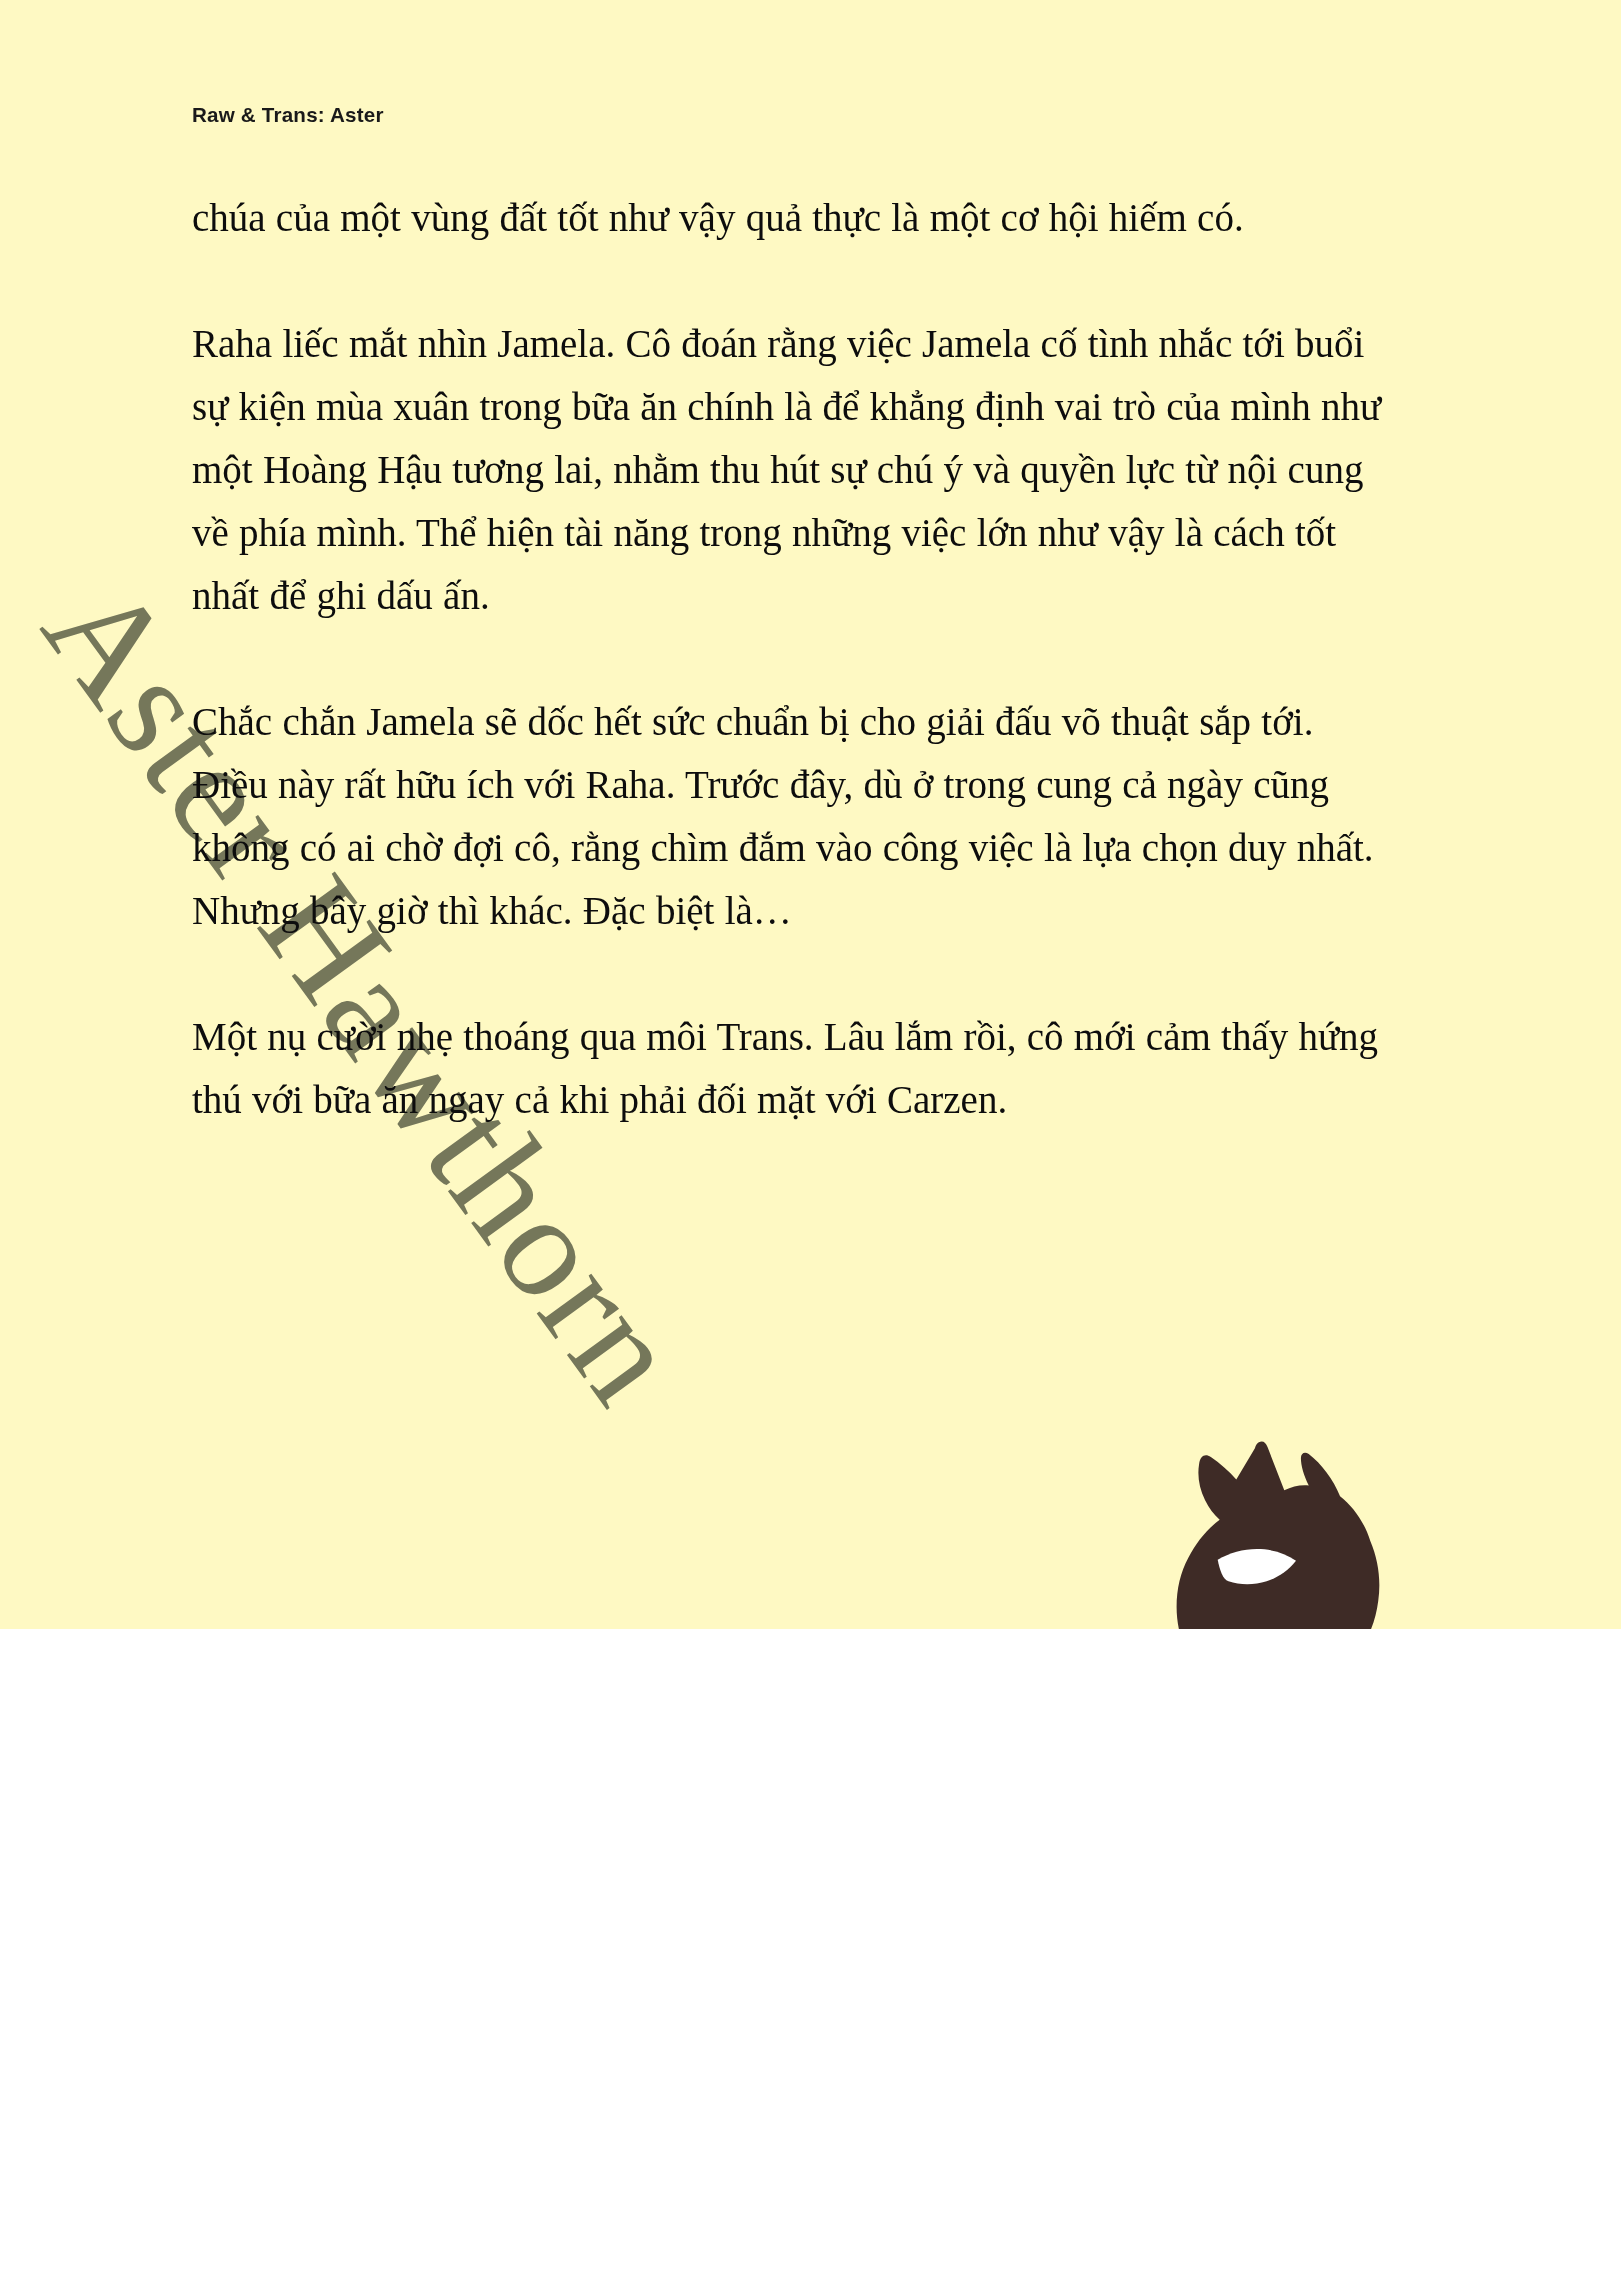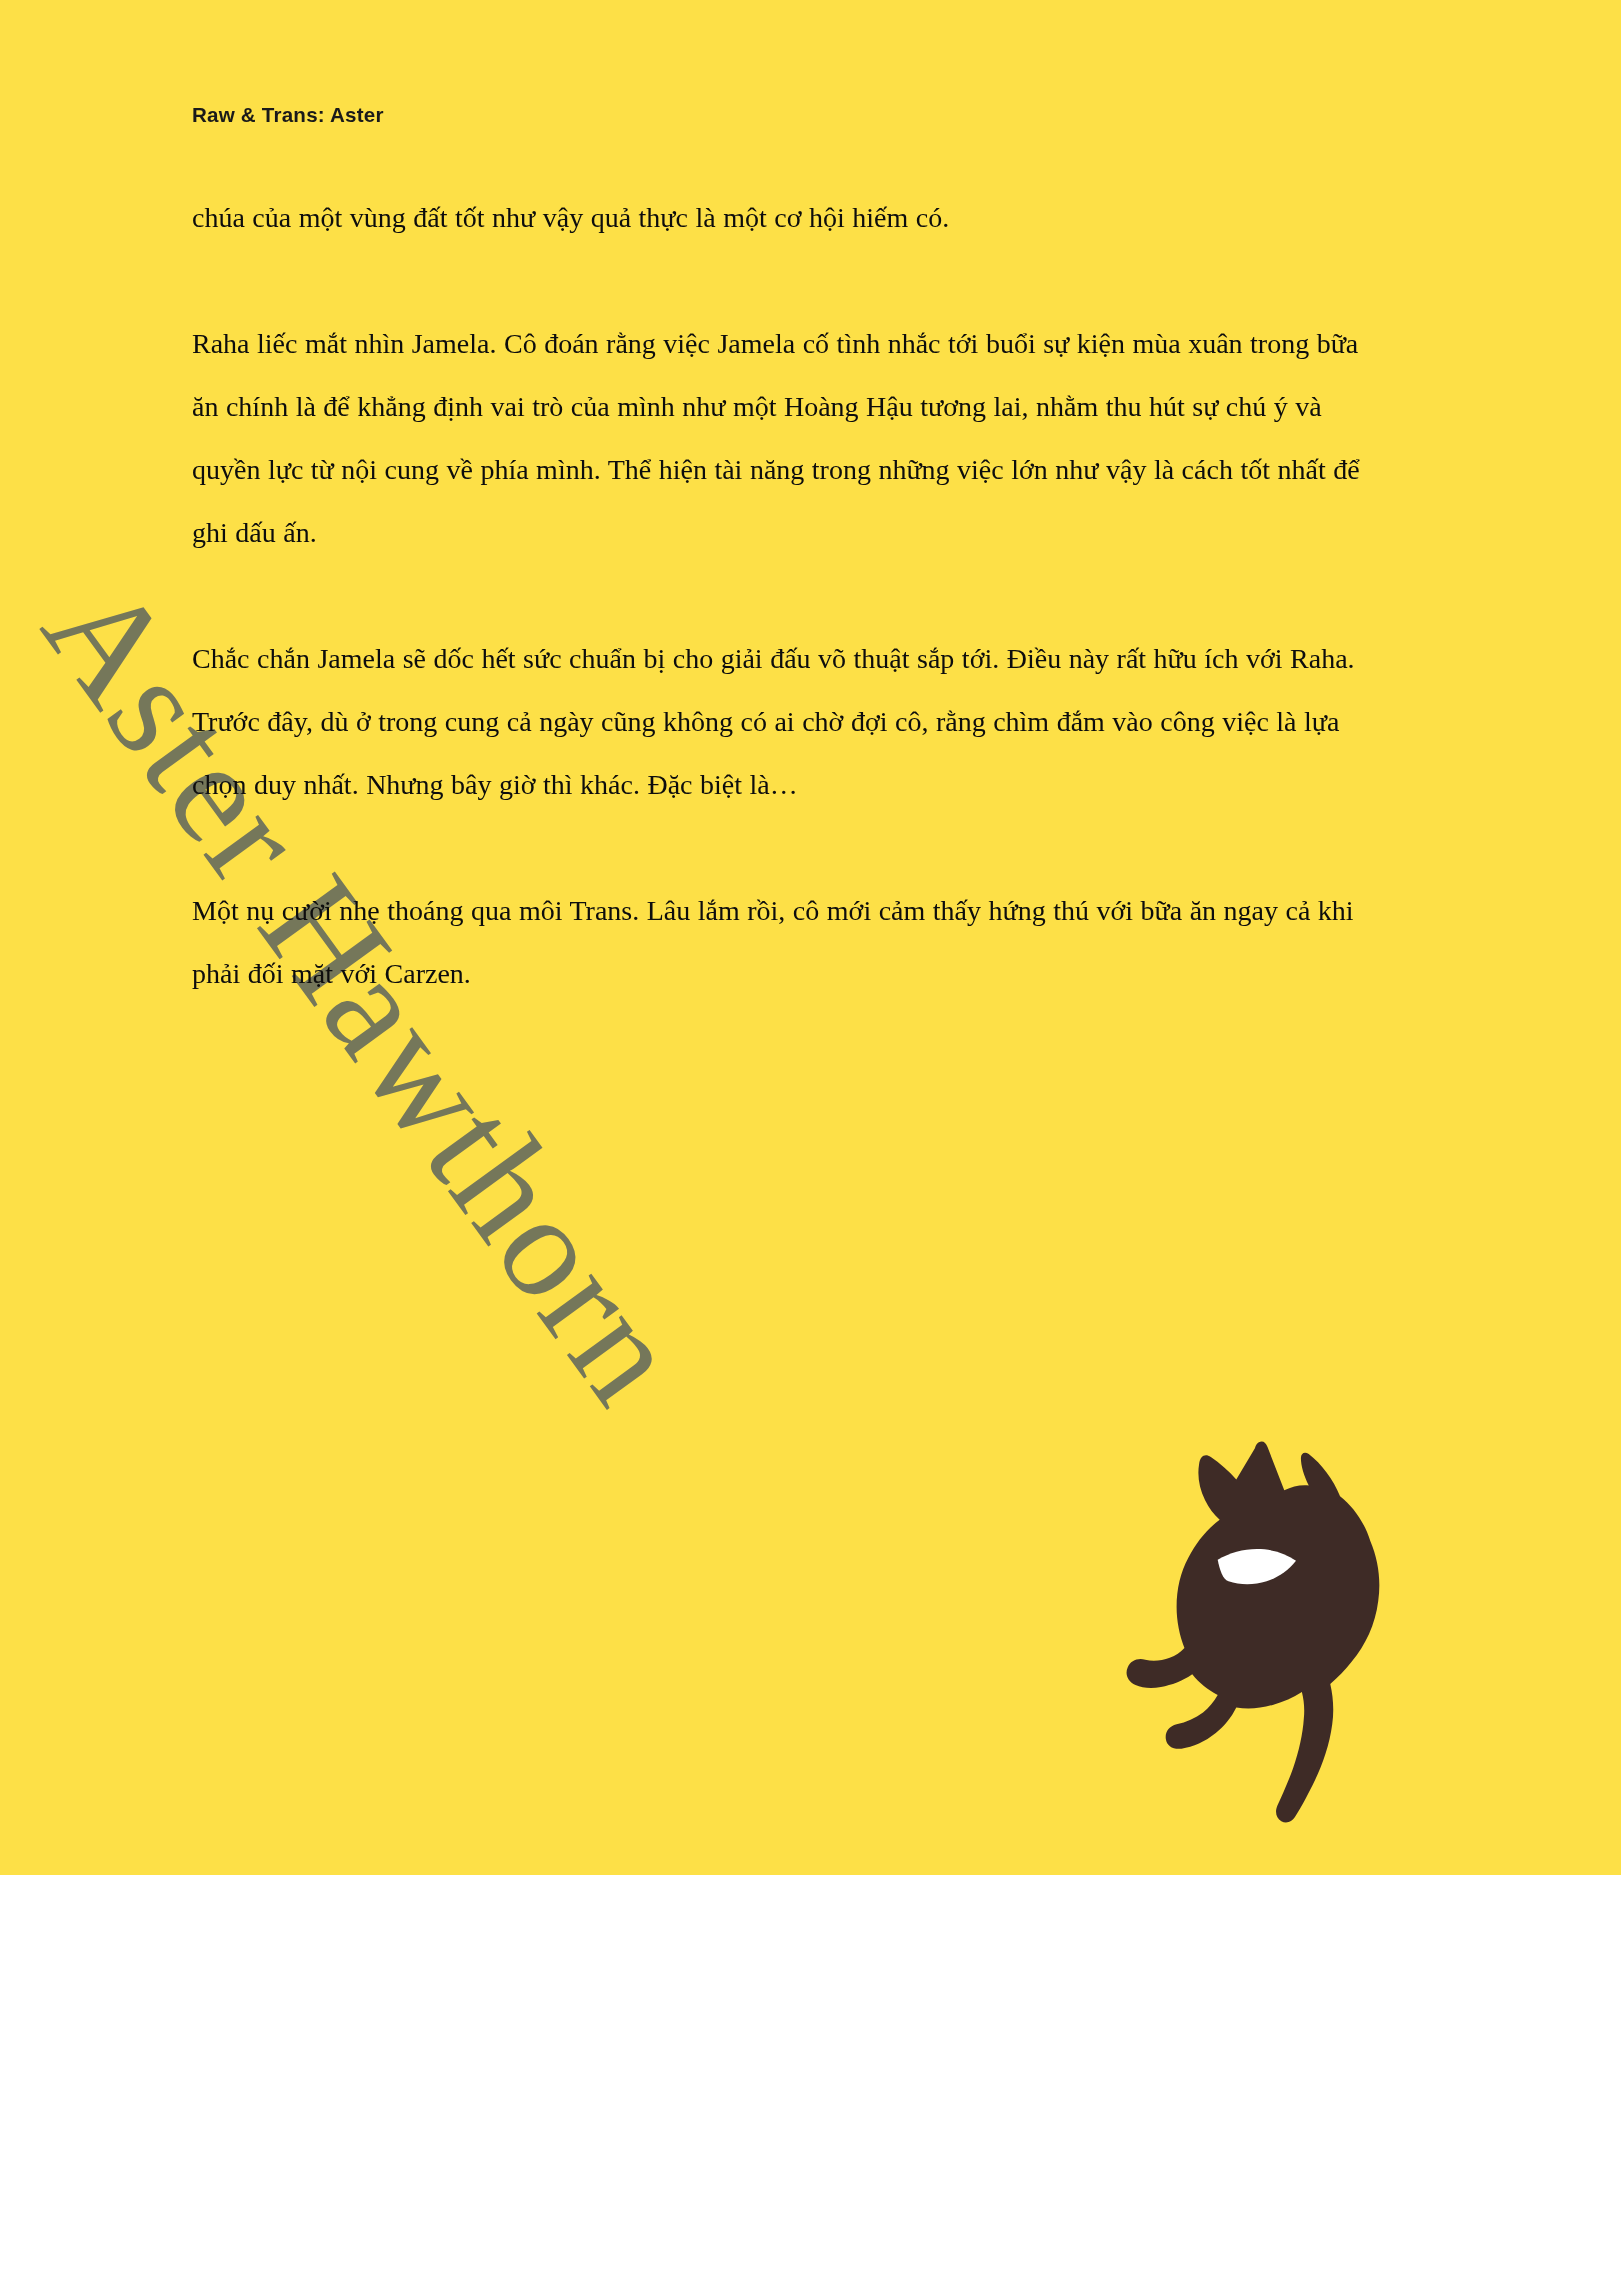--- a/index.html
+++ b/index.html
@@ -4,22 +4,22 @@
 <style>
   html, body {
     margin: 0;
     padding: 0;
     background: #ffffff;
   }
 
   .page {
     position: relative;
     width: 1621px;
-    height: 1875px;
-    background: #fde047;
+    height: 1629px;
+    background: #fef9c3;
     overflow: hidden;
     font-family: "Liberation Serif", "DejaVu Serif", serif;
   }
 
   
   .page-header {
     position: absolute;
     top: 103px;
     left: 192px;
     font-family: "Liberation Sans", "DejaVu Sans", sans-serif;
@@ -55,21 +55,21 @@
   
   .body-text {
     position: absolute;
     top: 186px;
     left: 192px;
     width: 1192px;
     z-index: 3;
   }
 
   .para {
-    font-size: 28px;
+    font-size: 39px;
     line-height: 63px;
     color: #0d0d0d;
     margin: 0 0 63px 0;
     text-align: left;
     word-spacing: 0.5px;
   }
 
   
   .cat-figure {
     position: absolute;

